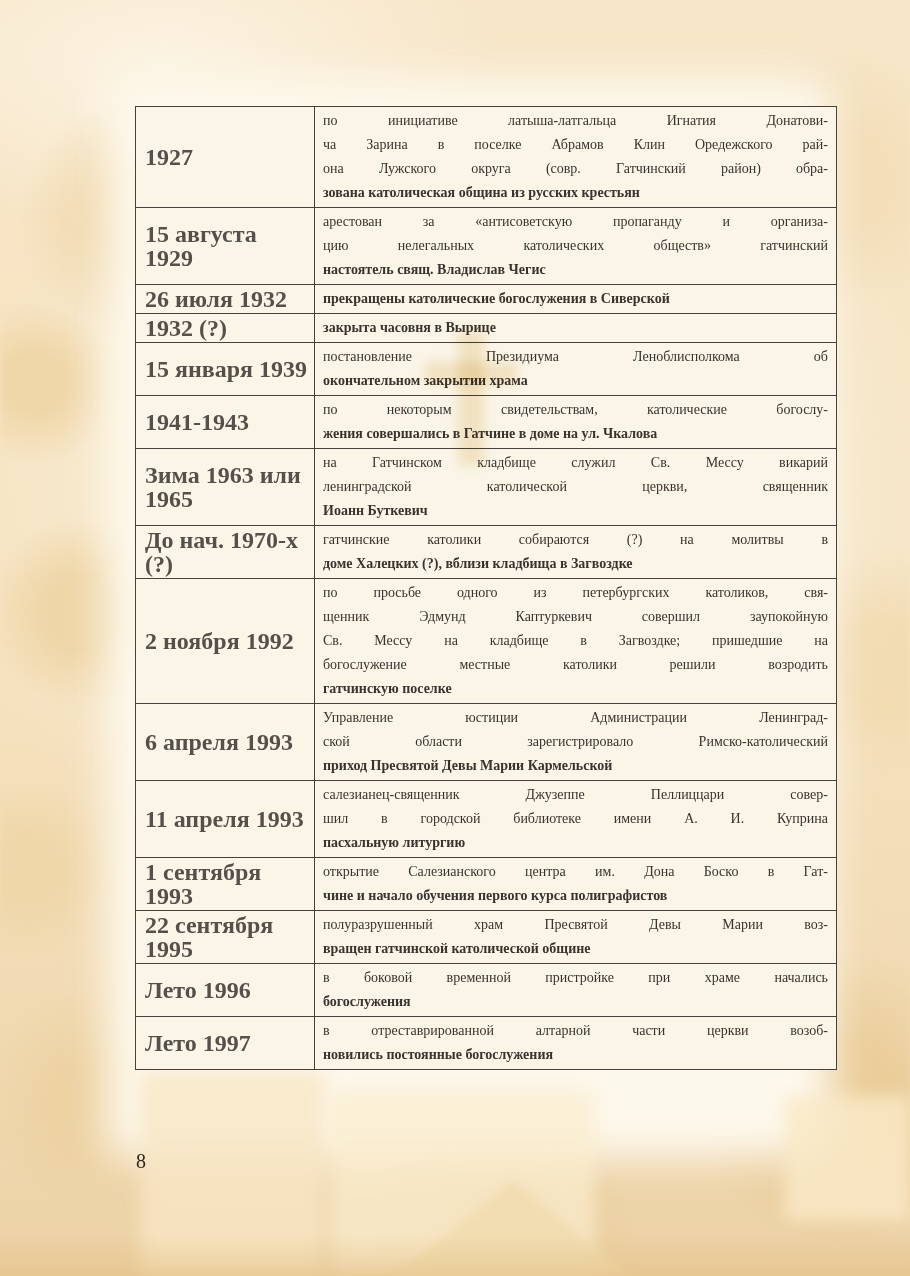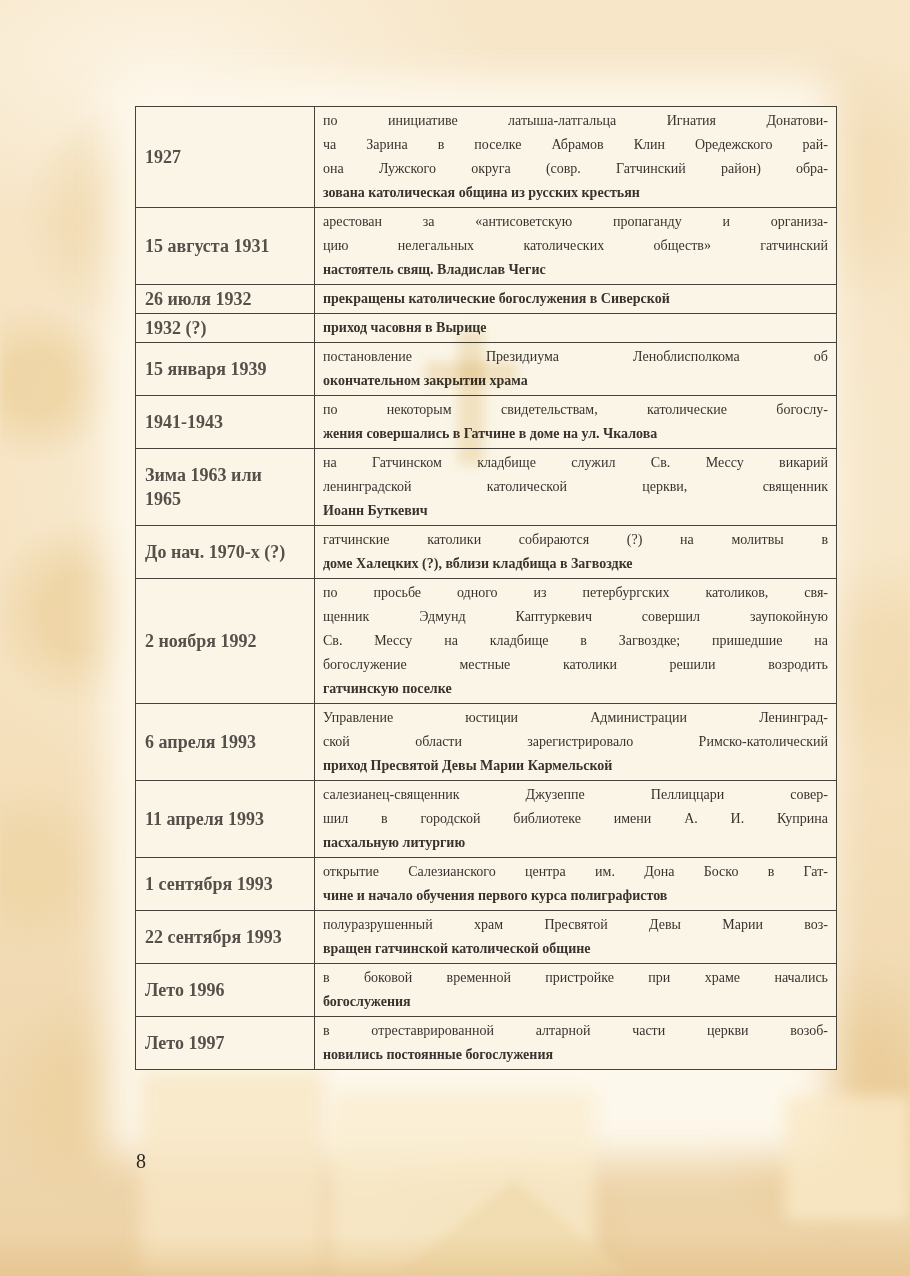--- a/index.html
+++ b/index.html
@@ -59,21 +59,21 @@
     position:absolute; left:135px; top:106px; width:670px; z-index:2;
     border-collapse:collapse; table-layout:fixed;
   }
   table.timeline td {
     border:1.5px solid var(--table-border,#45423b);
     background:var(--table-background,#faf5e7);
     vertical-align:middle;
   }
   td.date-cell {
     width:165px; padding:2px 4px 2px 9px;
-    font-weight:bold; font-size:18px;
+    font-weight:bold; font-size:24px;
     color:var(--date-text,#56504a);
     text-shadow:1px 1px 0 #fdf8ec;
   }
   td.event-cell {
     width:505px; padding:2px 8px;
     font-size:14px;
     color:var(--event-text,#38332e);
   }
   .date-line  { line-height:24px; }
   .event-line { line-height:24px; text-align:justify; text-align-last:justify; }
@@ -107,42 +107,42 @@
         </td>
         <td class="event-cell">
           <div class="event-line">по инициативе латыша-латгальца Игнатия Донатови-</div>
           <div class="event-line">ча Зарина в поселке Абрамов Клин Оредежского рай-</div>
           <div class="event-line">она Лужского округа (совр. Гатчинский район) обра-</div>
           <div class="event-line">зована католическая община из русских крестьян</div>
         </td>
       </tr>
       <tr>
         <td class="date-cell">
-          <div class="date-line">15 августа 1931</div>
+          <div class="date-line">15 августа 1929</div>
         </td>
         <td class="event-cell">
           <div class="event-line">арестован за «антисоветскую пропаганду и организа-</div>
           <div class="event-line">цию нелегальных католических обществ» гатчинский</div>
           <div class="event-line">настоятель свящ. Владислав Чегис</div>
         </td>
       </tr>
       <tr>
         <td class="date-cell">
           <div class="date-line">26 июля 1932</div>
         </td>
         <td class="event-cell">
           <div class="event-line">прекращены католические богослужения в Сиверской</div>
         </td>
       </tr>
       <tr>
         <td class="date-cell">
           <div class="date-line">1932 (?)</div>
         </td>
         <td class="event-cell">
-          <div class="event-line">приход часовня в Вырице</div>
+          <div class="event-line">закрыта часовня в Вырице</div>
         </td>
       </tr>
       <tr>
         <td class="date-cell">
           <div class="date-line">15 января 1939</div>
         </td>
         <td class="event-cell">
           <div class="event-line">постановление Президиума Леноблисполкома об</div>
           <div class="event-line">окончательном закрытии храма</div>
         </td>
@@ -212,21 +212,21 @@
         <td class="date-cell">
           <div class="date-line">1 сентября 1993</div>
         </td>
         <td class="event-cell">
           <div class="event-line">открытие Салезианского центра им. Дона Боско в Гат-</div>
           <div class="event-line">чине и начало обучения первого курса полиграфистов</div>
         </td>
       </tr>
       <tr>
         <td class="date-cell">
-          <div class="date-line">22 сентября 1993</div>
+          <div class="date-line">22 сентября 1995</div>
         </td>
         <td class="event-cell">
           <div class="event-line">полуразрушенный храм Пресвятой Девы Марии воз-</div>
           <div class="event-line">вращен гатчинской католической общине</div>
         </td>
       </tr>
       <tr>
         <td class="date-cell">
           <div class="date-line">Лето 1996</div>
         </td>

